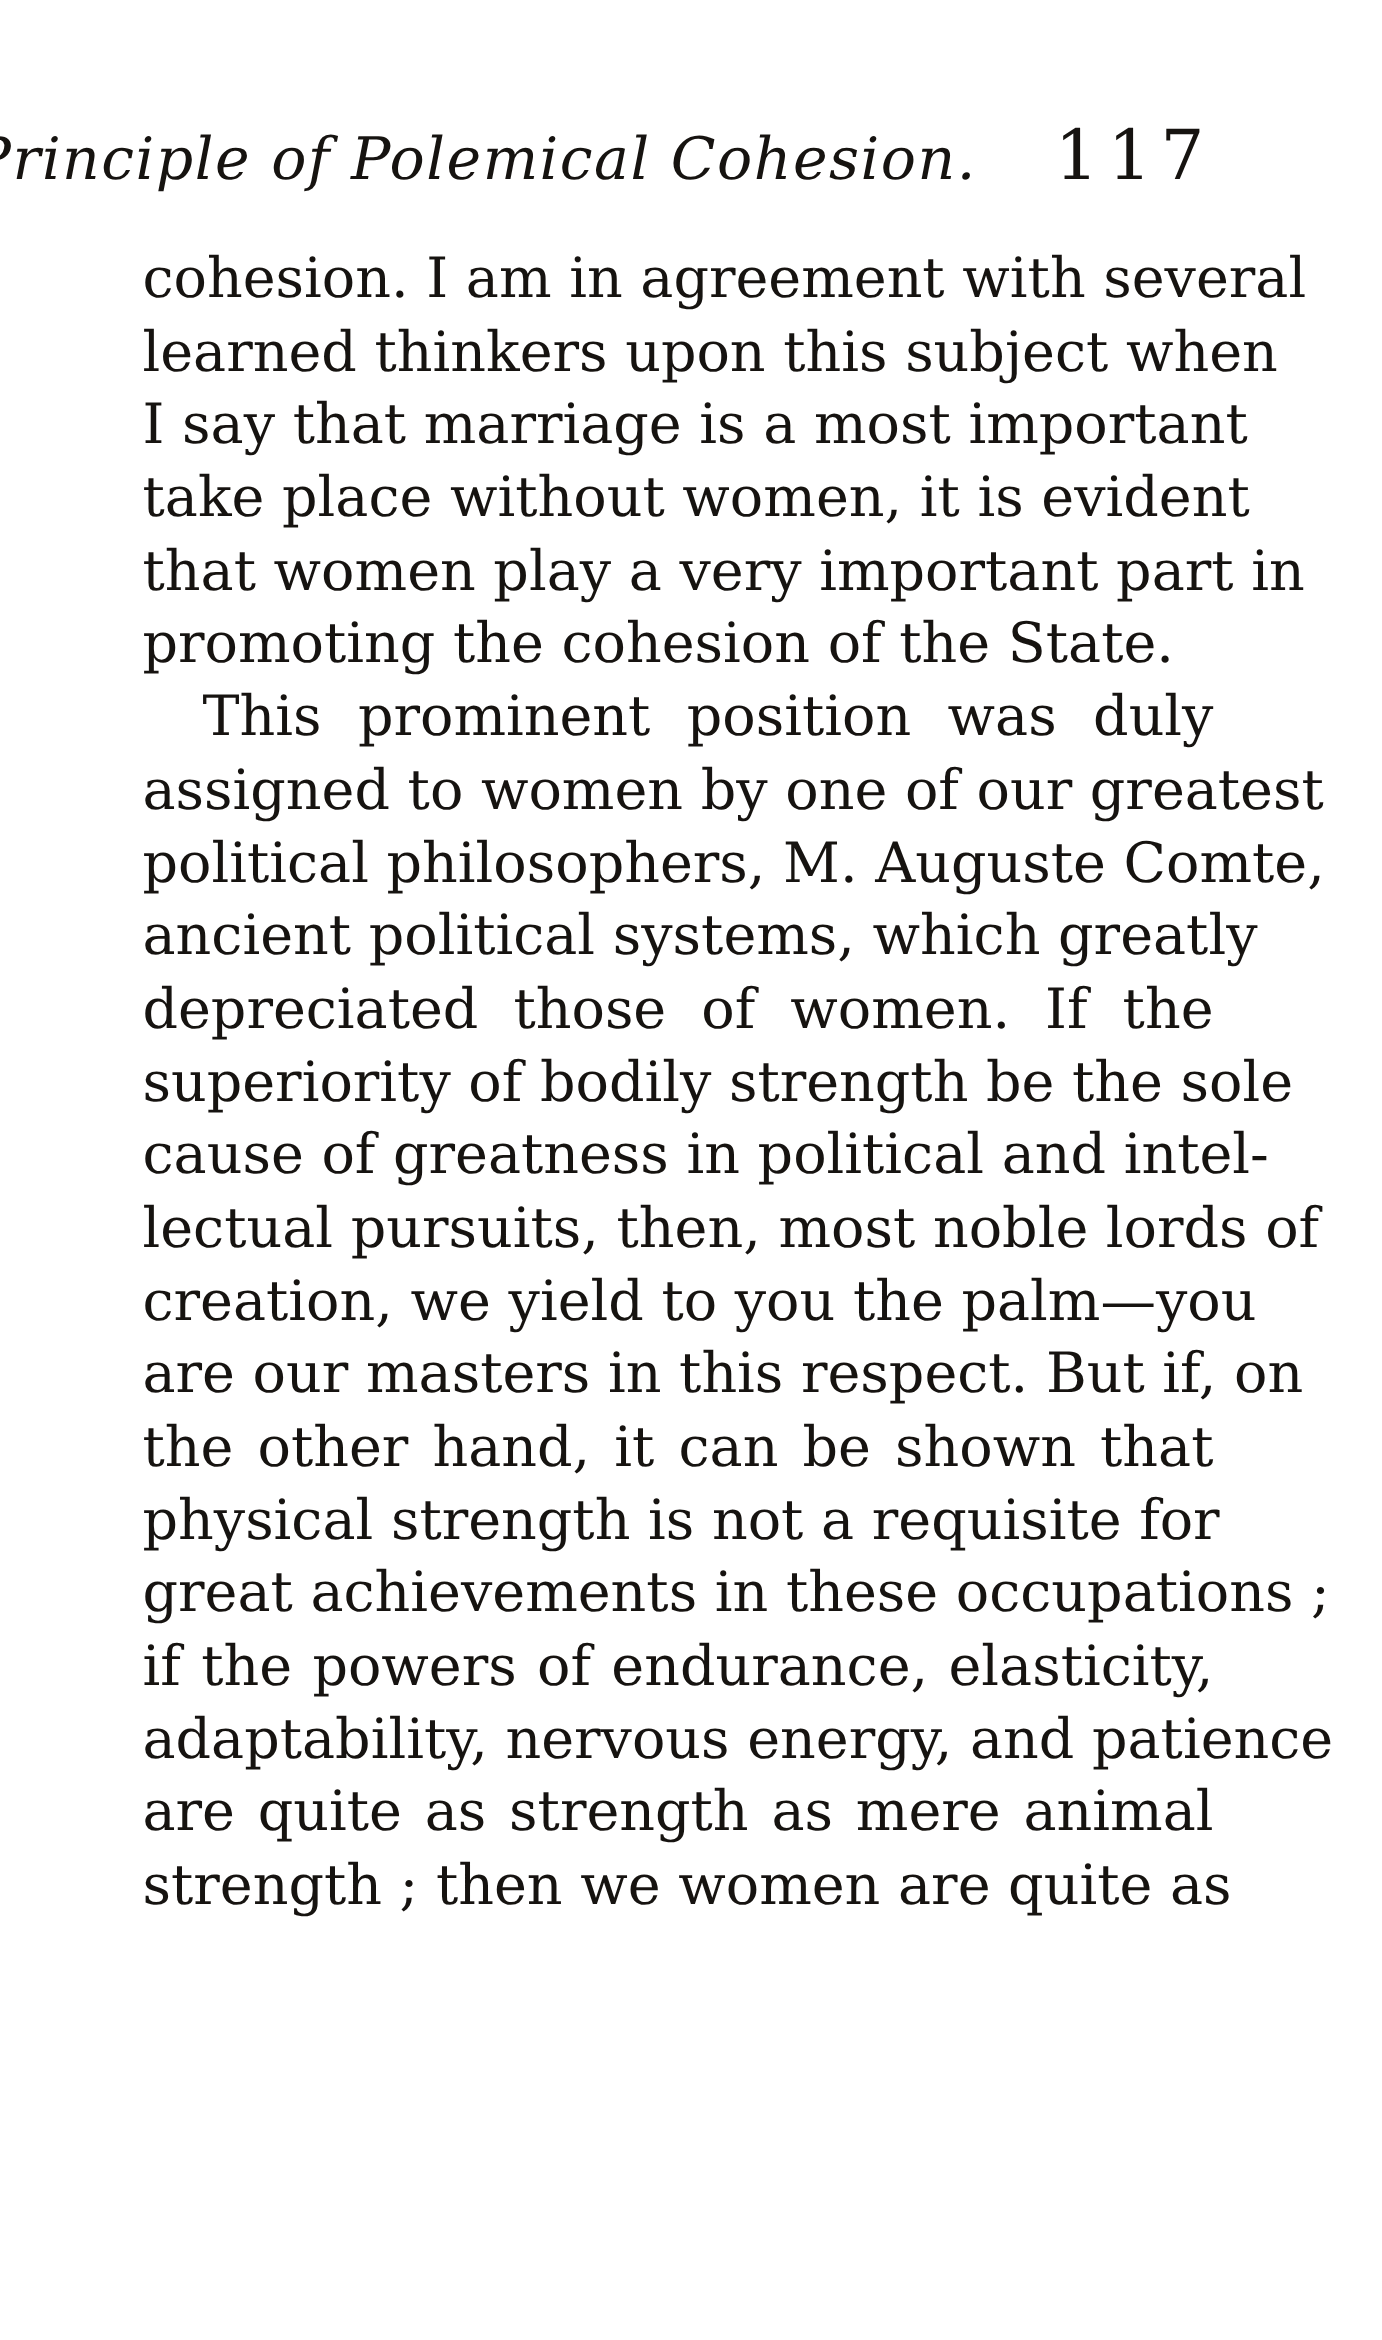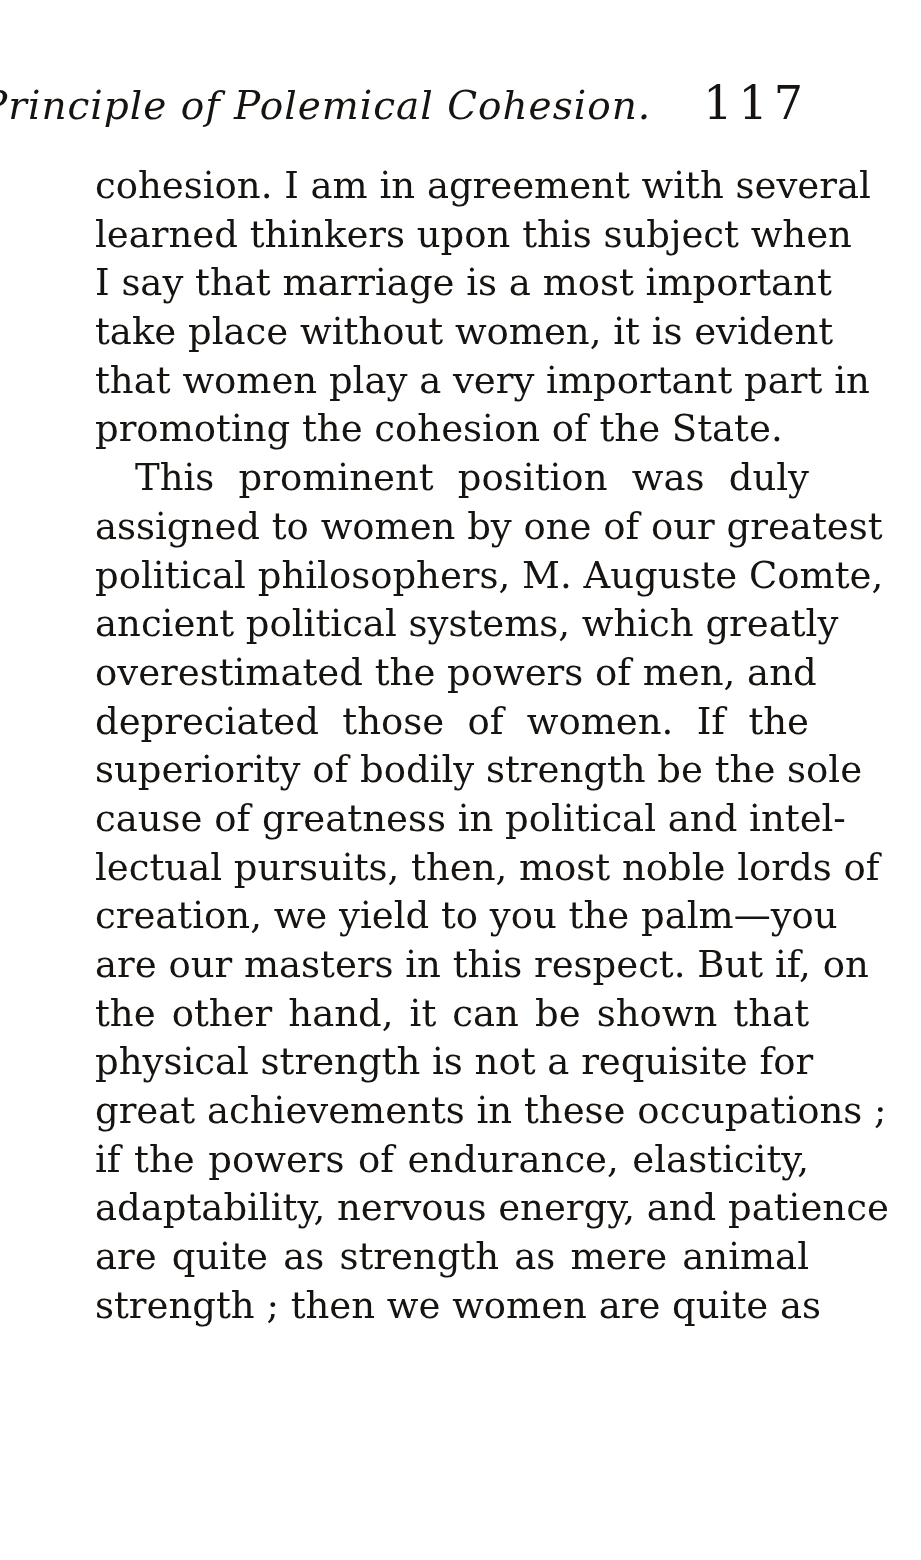--- a/index.html
+++ b/index.html
@@ -76,21 +76,20 @@
     <div class="line">cohesion. I am in agreement with several</div>
     <div class="line">learned thinkers upon this subject when</div>
     <div class="line">I say that marriage is a most important</div>
     <div class="line">take place without women, it is evident</div>
     <div class="line">that women play a very important part in</div>
     <div class="line para-end">promoting the cohesion of the State.</div>
     <div class="line indent">This prominent position was duly</div>
     <div class="line">assigned to women by one of our greatest</div>
     <div class="line">political philosophers, M. Auguste Comte,</div>
     <div class="line">ancient political systems, which greatly</div>
-    <div class="line">overestimated the powers of men, and</div>
     <div class="line">depreciated those of women. If the</div>
     <div class="line">superiority of bodily strength be the sole</div>
     <div class="line">cause of greatness in political and intel-</div>
     <div class="line">lectual pursuits, then, most noble lords of</div>
     <div class="line">creation, we yield to you the palm—you</div>
     <div class="line">are our masters in this respect. But if, on</div>
     <div class="line">the other hand, it can be shown that</div>
     <div class="line">physical strength is not a requisite for</div>
     <div class="line">great achievements in these occupations ;</div>
     <div class="line">if the powers of endurance, elasticity,</div>

